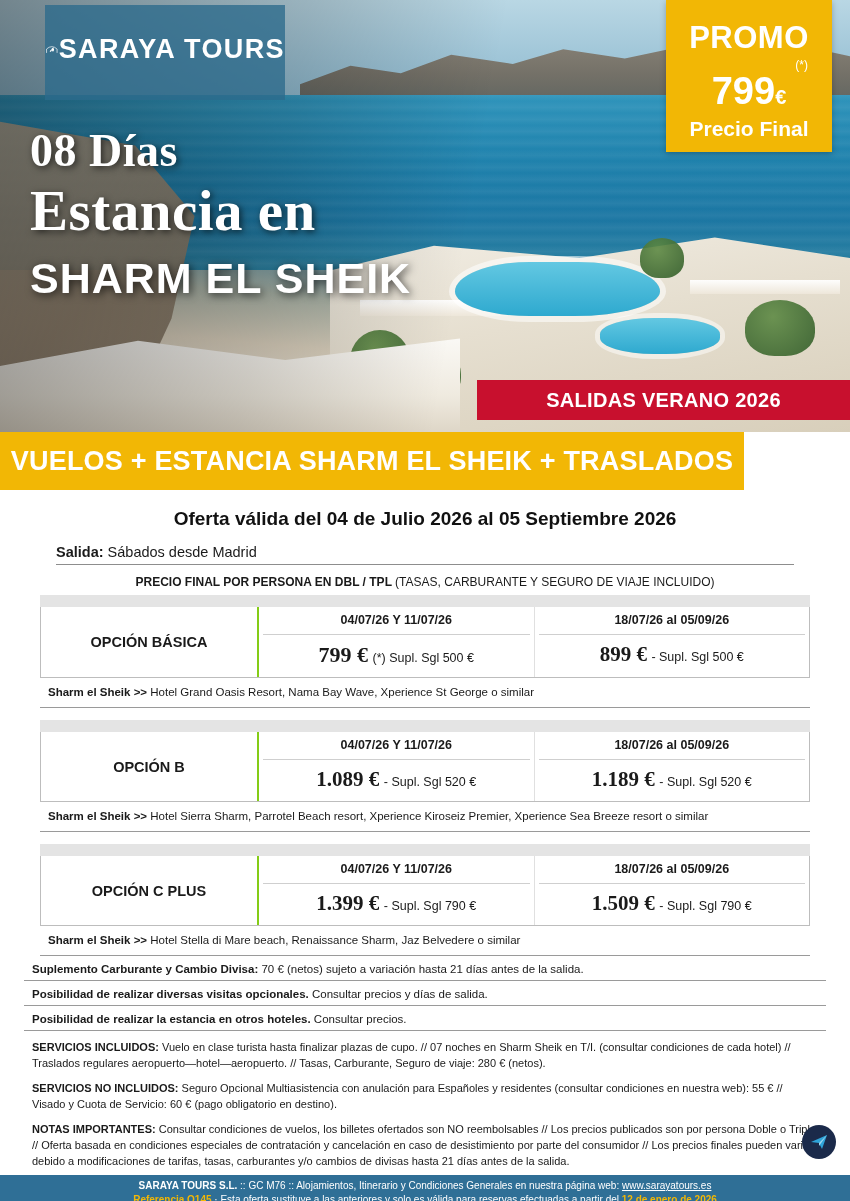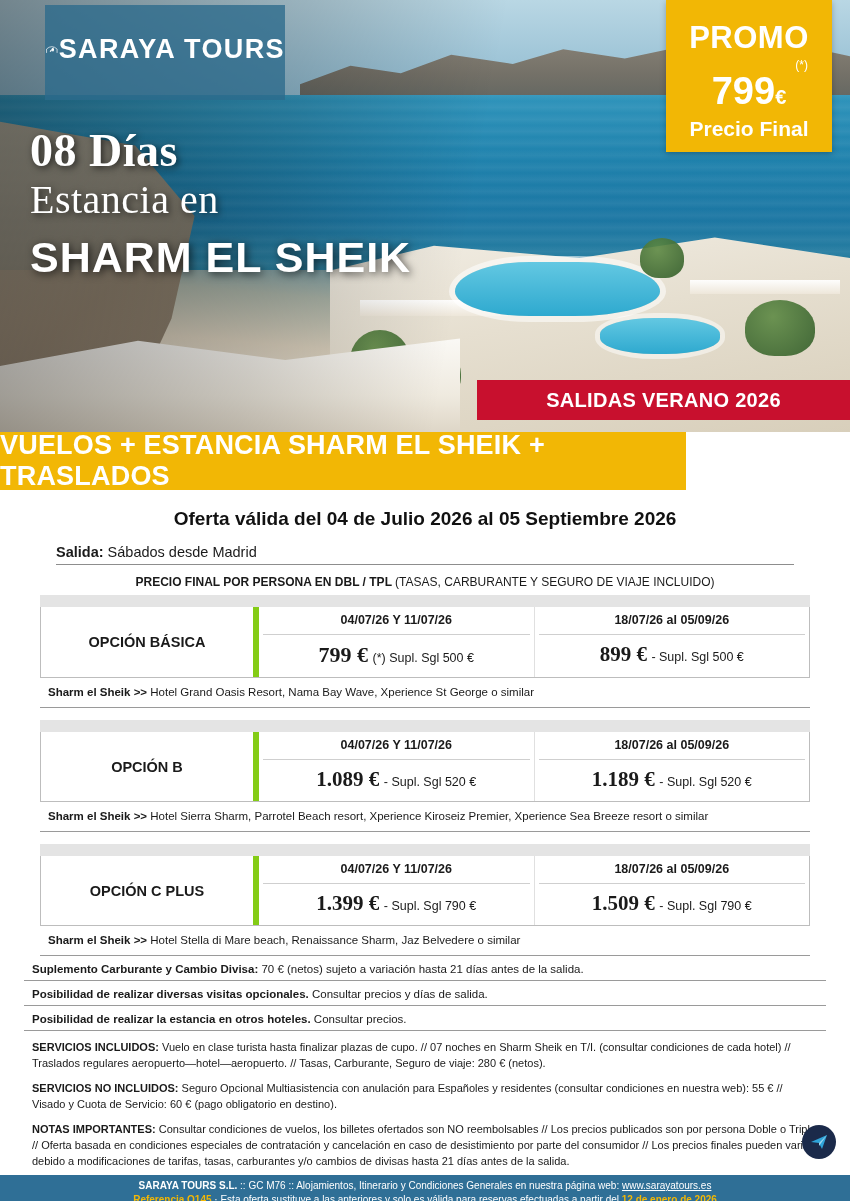--- a/index.html
+++ b/index.html
@@ -146,23 +146,23 @@
     font-family: "Liberation Serif", serif;
     font-size: 46px;
     color: #ffffff;
     font-weight: bold;
     line-height: 1.02;
     text-shadow: 2px 2px 7px rgba(0,0,0,0.65);
     letter-spacing: 0.5px;
   }
   .title-line2 {
     font-family: "Liberation Serif", serif;
-    font-size: 40px;
-    color: #ffffff;
-    font-weight: normal;
+    font-size: 57px;
+    color: #ffffff;
+    font-weight: bold;
     line-height: 1.25;
     text-shadow: 2px 2px 7px rgba(0,0,0,0.65);
     letter-spacing: 0.5px;
   }
   .title-line3 {
     font-family: "Liberation Sans", sans-serif;
     font-size: 43px;
     color: #ffffff;
     font-weight: bold;
     line-height: 1.5;
@@ -218,21 +218,21 @@
     font-size: 20px;
     font-weight: bold;
     display: flex;
     align-items: center;
     justify-content: center;
     letter-spacing: 0.3px;
   }
 
   
   .yellow-bar {
-    width: 686px;
+    width: 744px;
     height: 58px;
     background: #f2b705;
     color: #ffffff;
     display: flex;
     align-items: center;
     justify-content: center;
     font-size: 27px;
     font-weight: bold;
     letter-spacing: 0.2px;
   }
@@ -285,21 +285,21 @@
     align-items: stretch;
   }
   .opt-name {
     width: 218px;
     display: flex;
     align-items: center;
     justify-content: center;
     font-size: 14.5px;
     font-weight: bold;
     text-align: center;
-    border-right: 6px solid #84cc16;
+    border-right: 2px solid #84cc16;
     padding: 4px;
   }
   .opt-cols {
     flex: 1;
     display: flex;
   }
   .opt-col {
     flex: 1;
     text-align: center;
     padding: 6px 4px 9px 4px;

